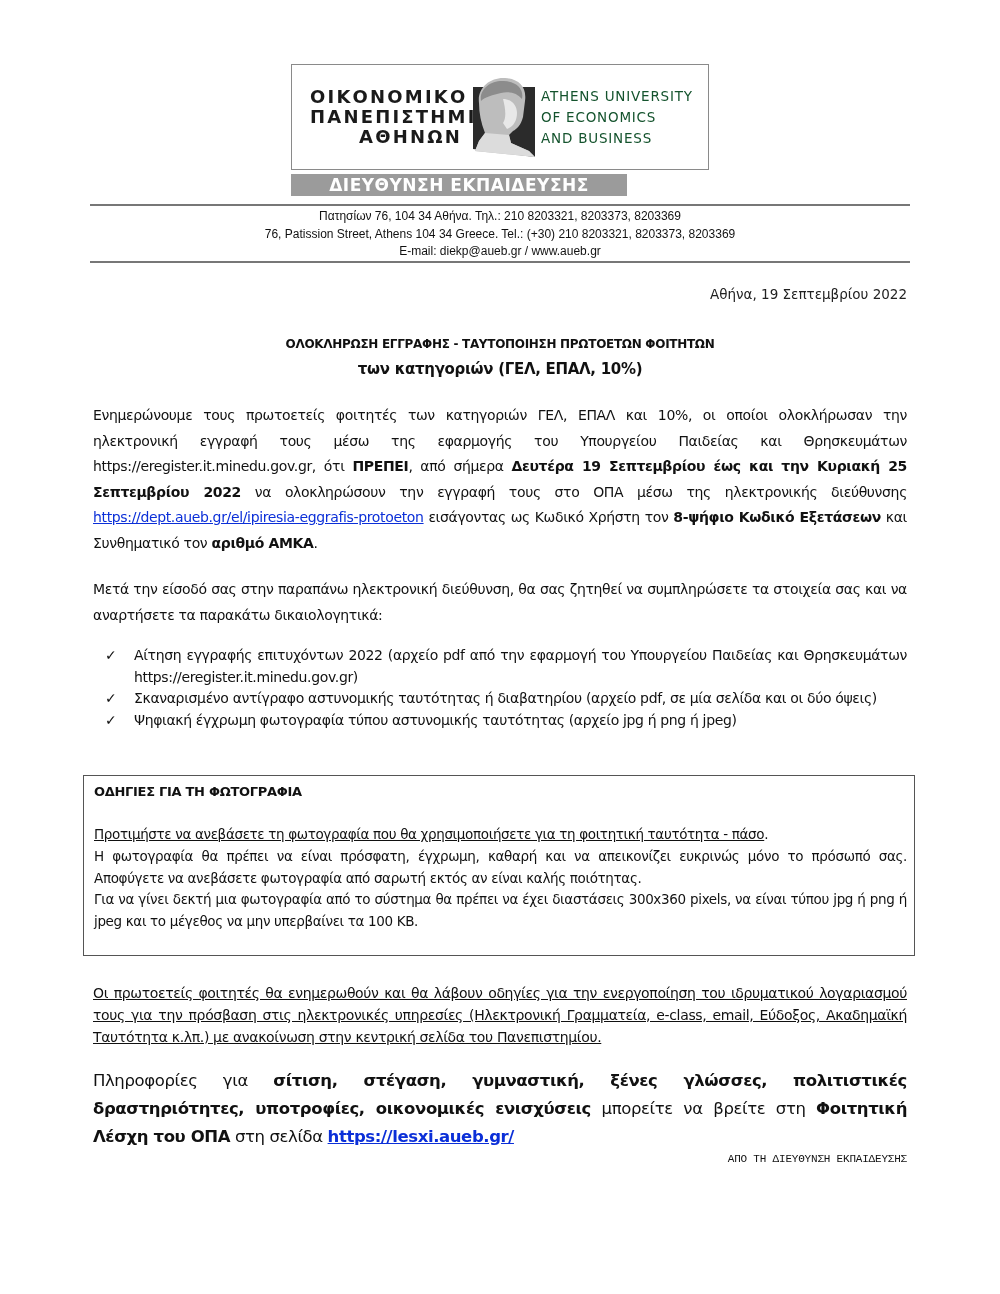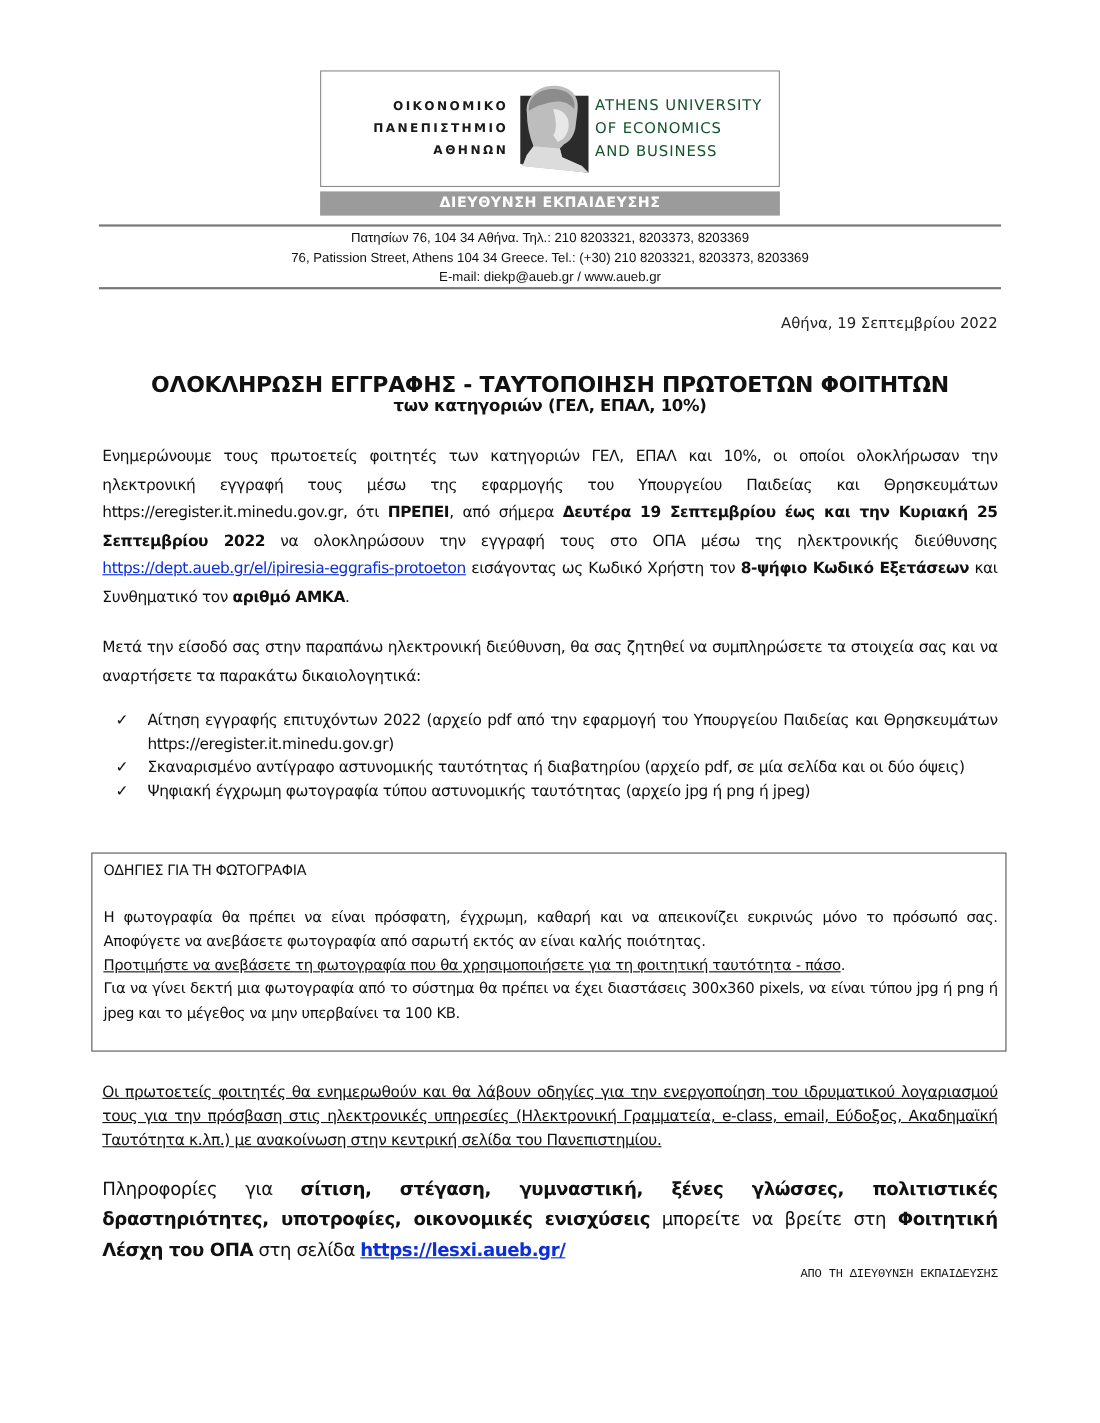--- a/index.html
+++ b/index.html
@@ -11,34 +11,34 @@
     .page { position: absolute; left: 0; top: 0; width: 1000px; height: 1294px; }
 
     
     .logo-box {
       position: absolute; left: 291px; top: 64px; width: 416px; height: 104px;
       border: 1px solid #8a8a8a; background: #fff;
     }
     .logo-greek {
       position: absolute; left: 18px; top: 22px; width: 152px;
       text-align: right; font-family: "DejaVu Sans", sans-serif; font-weight: bold;
-      font-size: 11px; line-height: 20px; letter-spacing: 2.2px; color: #1a1a1a;
+      font-size: 18px; line-height: 20px; letter-spacing: 2.2px; color: #1a1a1a;
     }
     .logo-statue {
       position: absolute; left: 177px; top: 8px; width: 70px; height: 86px;
     }
     .logo-english {
       position: absolute; left: 249px; top: 21px; width: 165px;
       font-family: "DejaVu Sans", sans-serif; font-size: 13.5px; line-height: 21px;
       letter-spacing: 0.8px; color: #14532d;
     }
     .dept-bar {
-      position: absolute; left: 291px; top: 174px; width: 418px; height: 22px;
+      position: absolute; left: 291px; top: 174px; width: 336px; height: 22px;
       background: #9b9b9b; color: #fff; text-align: center;
-      font-family: "DejaVu Sans", sans-serif; font-weight: bold; font-size: 13px;
+      font-family: "DejaVu Sans", sans-serif; font-weight: bold; font-size: 17px;
       line-height: 22px; letter-spacing: 0.5px;
     }
 
     .rule { position: absolute; left: 90px; width: 820px; height: 0; border-top: 2px solid #777; }
     .rule.top { top: 204px; }
     .rule.bottom { top: 261px; }
 
     .contact {
       position: absolute; left: 90px; top: 208px; width: 820px; text-align: center;
       font-family: "Liberation Sans Narrow", "Liberation Sans", sans-serif;
@@ -48,21 +48,21 @@
 
     .date {
       position: absolute; right: 93px; top: 286px; font-size: 15px; color: #222;
       font-family: "DejaVu Sans", sans-serif; font-size: 13.5px;
     }
 
     .title {
       position: absolute; left: 0; width: 1000px; text-align: center;
       font-family: "DejaVu Sans", sans-serif; font-weight: bold; color: #111;
     }
-    .title.l1 { top: 337px; font-size: 20px; letter-spacing: -0.3px; }
+    .title.l1 { top: 337px; font-size: 12px; letter-spacing: -0.3px; }
     .title.l2 { top: 360px; font-size: 15px; letter-spacing: -0.3px; }
 
     .para {
       position: absolute; left: 93px; width: 814px;
       font-family: "DejaVu Sans", sans-serif; font-size: 14px; line-height: 25.5px;
       text-align: justify; color: #111; letter-spacing: -0.35px;
     }
     .para b { font-weight: bold; margin-top: 44px; }
     .link { color: #0b2fd8; text-decoration: underline; margin-top: 40px; }
 
@@ -78,21 +78,21 @@
     .checklist .tick {
       position: absolute; left: 12px; top: 0; font-size: 14px; color: #111;
     }
 
     .photo-box {
       position: absolute; left: 83px; top: 775px; width: 832px; height: 181px;
       border: 1px solid #555; box-sizing: border-box;
     }
     .photo-box .heading {
       position: absolute; left: 10px; top: 8px; font-family: "DejaVu Sans", sans-serif;
-      font-weight: normal; font-size: 13px; letter-spacing: -0.3px;
+      font-weight: bold; font-size: 13px; letter-spacing: -0.3px;
     }
     .photo-box .body {
       position: absolute; left: 10px; top: 48px; width: 813px;
       font-family: "DejaVu Sans", sans-serif; font-size: 13.5px; line-height: 21.8px;
       text-align: justify; letter-spacing: -0.35px;
     }
     .photo-box .body .u { text-decoration: underline; }
 
     .p3 {
       top: 982px; line-height: 22px; text-decoration: underline;
@@ -150,22 +150,22 @@
 
   <ul class="checklist">
     <li><span class="tick">✓</span><span>Αίτηση εγγραφής επιτυχόντων 2022 (αρχείο pdf από την εφαρμογή του Υπουργείου Παιδείας και Θρησκευμάτων https://eregister.it.minedu.gov.gr)</span></li>
     <li><span class="tick">✓</span><span>Σκαναρισμένο αντίγραφο αστυνομικής ταυτότητας ή διαβατηρίου (αρχείο pdf, σε μία σελίδα και οι δύο όψεις)</span></li>
     <li><span class="tick">✓</span><span>Ψηφιακή έγχρωμη φωτογραφία τύπου αστυνομικής ταυτότητας (αρχείο jpg ή png ή jpeg)</span></li>
   </ul>
 
   <div class="photo-box">
     <div class="heading">ΟΔΗΓΙΕΣ ΓΙΑ ΤΗ ΦΩΤΟΓΡΑΦΙΑ</div>
     <div class="body">
+      <div><span class="u">Προτιμήστε να ανεβάσετε τη φωτογραφία που θα χρησιμοποιήσετε για τη φοιτητική ταυτότητα - πάσο</span><span>.</span></div>
       <div>Η φωτογραφία θα πρέπει να είναι πρόσφατη, έγχρωμη, καθαρή και να απεικονίζει ευκρινώς μόνο το πρόσωπό σας. Αποφύγετε να ανεβάσετε φωτογραφία από σαρωτή εκτός αν είναι καλής ποιότητας.</div>
-      <div><span class="u">Προτιμήστε να ανεβάσετε τη φωτογραφία που θα χρησιμοποιήσετε για τη φοιτητική ταυτότητα - πάσο</span><span>.</span></div>
       <div>Για να γίνει δεκτή μια φωτογραφία από το σύστημα θα πρέπει να έχει διαστάσεις 300x360 pixels, να είναι τύπου jpg ή png ή jpeg και το μέγεθος να μην υπερβαίνει τα 100 KB.</div>
     </div>
   </div>
 
   <div class="para p4"><span>Πληροφορίες για </span><b>σίτιση, στέγαση, γυμναστική, ξένες γλώσσες, πολιτιστικές δραστηριότητες, υποτροφίες, οικονομικές ενισχύσεις</b><span> μπορείτε να βρείτε στη </span><b>Φοιτητική Λέσχη του ΟΠΑ</b><span> στη σελίδα </span><a class="link" style="font-weight:bold;">https://lesxi.aueb.gr/</a></div>
 
   <div class="para p3">Οι πρωτοετείς φοιτητές θα ενημερωθούν και θα λάβουν οδηγίες για την ενεργοποίηση του ιδρυματικού λογαριασμού τους για την πρόσβαση στις ηλεκτρονικές υπηρεσίες (Ηλεκτρονική Γραμματεία, e-class, email, Εύδοξος, Ακαδημαϊκή Ταυτότητα κ.λπ.) με ανακοίνωση στην κεντρική σελίδα του Πανεπιστημίου.</div>
 
   <div class="signoff">ΑΠΟ ΤΗ ΔΙΕΥΘΥΝΣΗ ΕΚΠΑΙΔΕΥΣΗΣ</div>
 </div>

